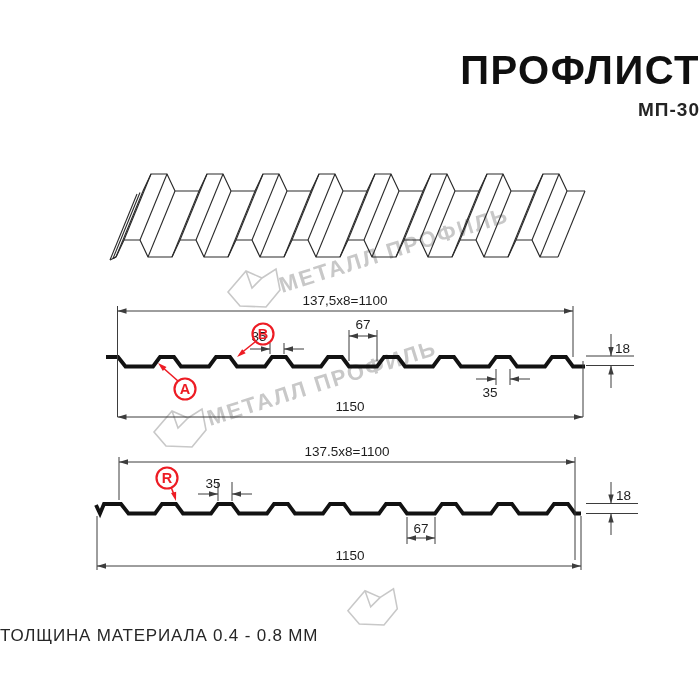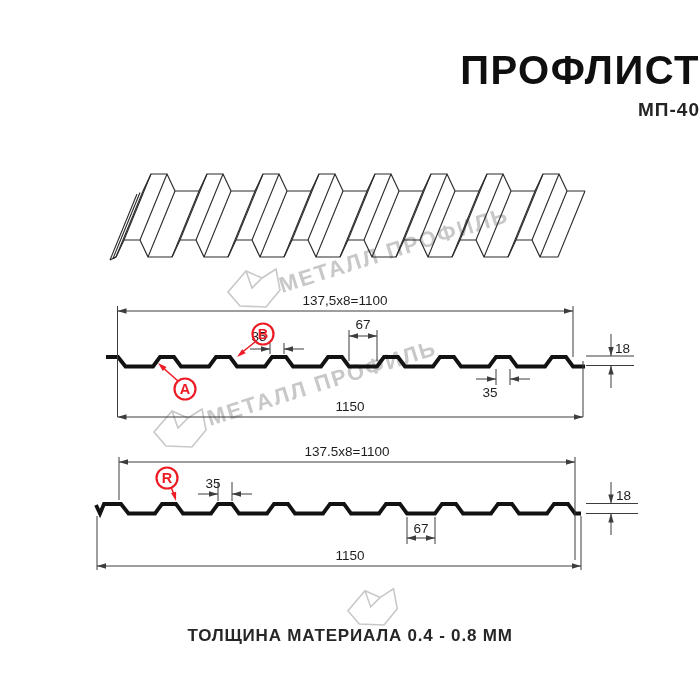--- a/index.html
+++ b/index.html
@@ -1,36 +1,36 @@
 <!DOCTYPE html>
 <html><head>
 <meta charset="utf-8">
 <style>
   html,body{margin:0;padding:0;background:#ffffff;}
   body{width:700px;height:700px;position:relative;overflow:hidden;
        font-family:"Liberation Sans",sans-serif;}
   .header{position:absolute;top:50px;left:0;width:700px;text-align:right;}
   .title{font-size:40px;font-weight:800;letter-spacing:1.5px;color:#0f0f0f;line-height:1;}
   .subtitle{margin-top:9px;font-size:19px;font-weight:700;letter-spacing:1px;color:#242424;}
-  .footer{position:absolute;top:626px;left:0;width:700px;text-align:center;
-          font-size:17px;font-weight:700;letter-spacing:.8px;color:#262626;}
+  .footer{position:absolute;top:626px;left:0;width:700px;text-align:left;
+          font-size:17px;font-weight:400;letter-spacing:.8px;color:#262626;}
   svg{position:absolute;top:0;left:0;}
   .dim{font-family:"Liberation Sans",sans-serif;font-size:13.5px;fill:#1e1e1e;}
   .lbl{font-family:"Liberation Sans",sans-serif;font-size:14.5px;font-weight:700;fill:#ed1c24;}
   .wm-text{font-family:"Liberation Sans",sans-serif;font-size:22px;font-weight:700;
            letter-spacing:2px;fill:#c8c8c8;}
   .wm-logo{fill:none;stroke:#c8c8c8;stroke-width:1.6;}
   .red-circle{fill:none;stroke:#ed1c24;stroke-width:2.2;}
 </style>
 </head>
 <body>
 
 <div class="header">
   <div class="title">ПРОФЛИСТ</div>
-  <div class="subtitle">МП-40</div>
+  <div class="subtitle">МП-30</div>
 </div>
 
 <svg id="drawing" width="700" height="700" viewBox="0 0 700 700">
 
   <g id="watermarks">
     <path class="wm-logo" transform="translate(226,266)" d="M2,26 L20,5 L36,12 L50,3 L54,24 L40,41 L14,40 Z M20,5 L26,22 L36,12"></path>
     <text class="wm-text" transform="translate(282,293) rotate(-17.5)">МЕТАЛЛ ПРОФИЛЬ</text>
     <path class="wm-logo" transform="translate(152,406)" d="M2,26 L20,5 L36,12 L50,3 L54,24 L40,41 L14,40 Z M20,5 L26,22 L36,12"></path>
     <text class="wm-text" transform="translate(210,426) rotate(-17.5)">МЕТАЛЛ ПРОФИЛЬ</text>
     <path class="wm-logo" transform="translate(346,586) scale(0.95)" d="M2,26 L20,5 L36,12 L50,3 L54,24 L40,41 L14,40 Z M20,5 L26,22 L36,12"></path>

